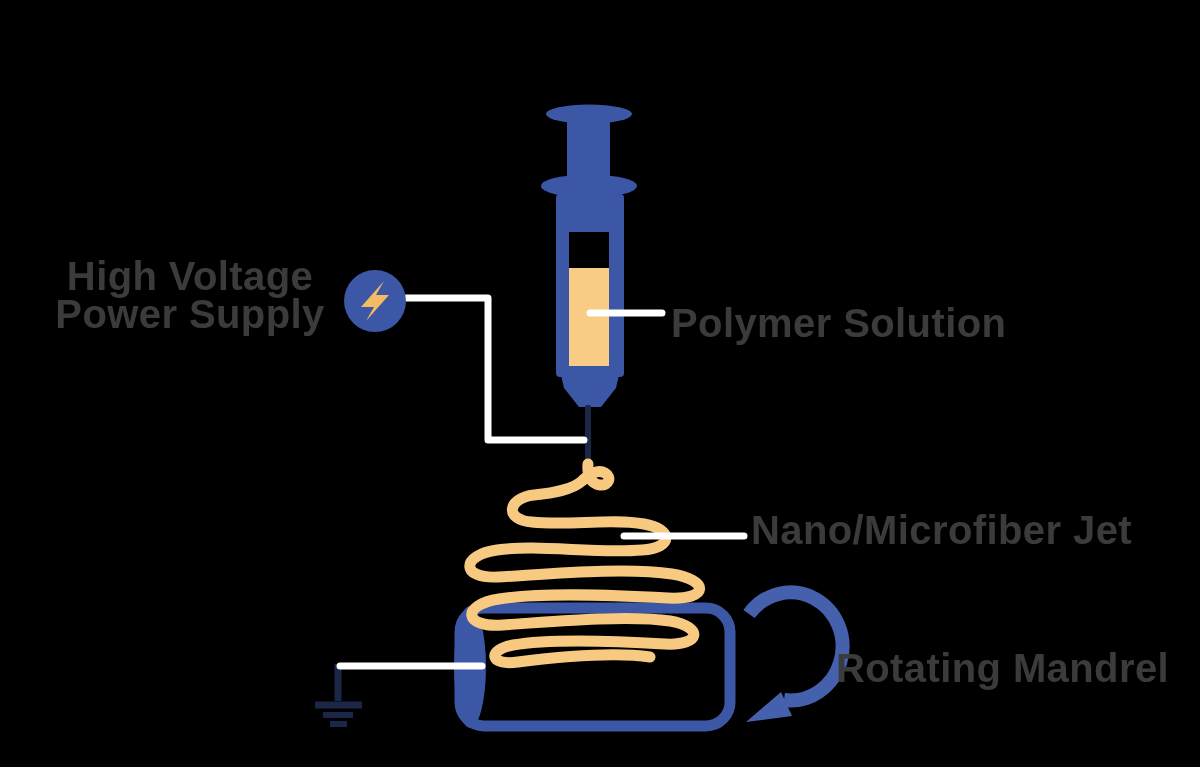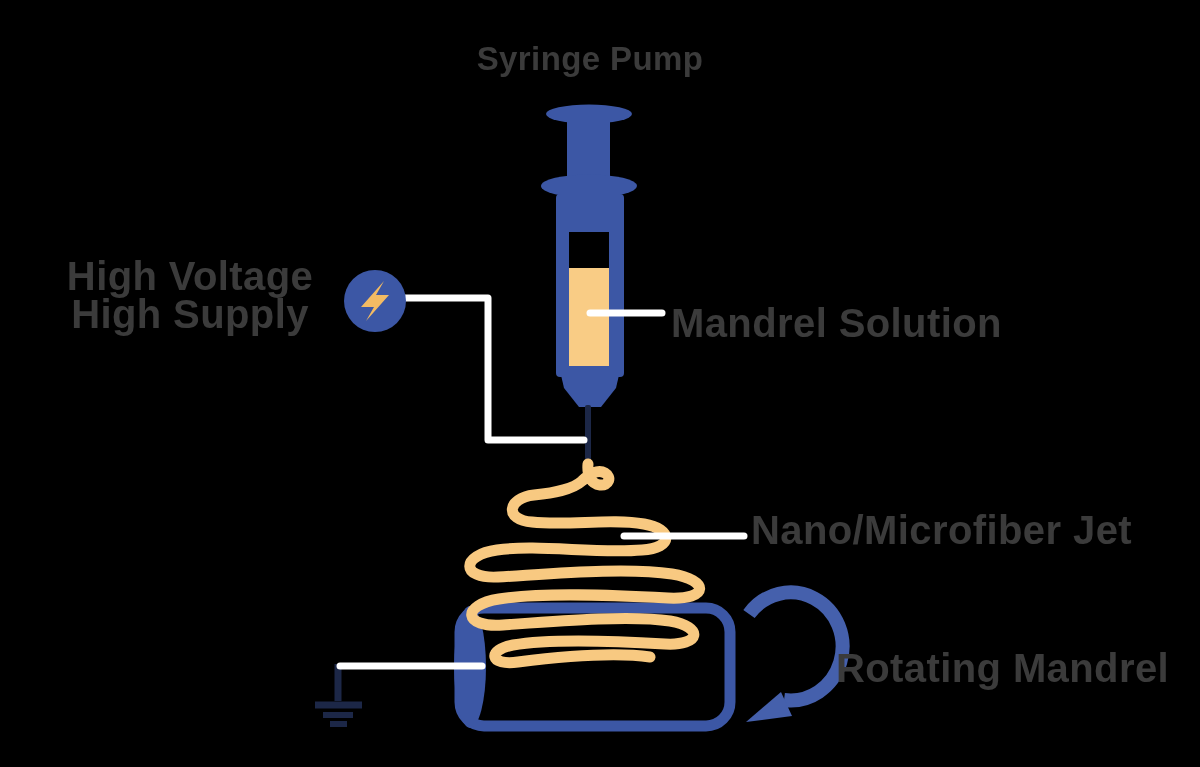--- a/index.html
+++ b/index.html
@@ -102,26 +102,25 @@
       <path d="M315 705 H362" stroke="#1C2747" stroke-width="7" fill="none"></path>
       <path d="M323 715 H353" stroke="#1C2747" stroke-width="6" fill="none"></path>
       <path d="M330 724 H347" stroke="#1C2747" stroke-width="6" fill="none"></path>
     </g>
 
     <path d="M590 313 H662" stroke="#FFFFFF" stroke-width="7" stroke-linecap="round" fill="none"></path>
     <path d="M624 536 H744" stroke="#FFFFFF" stroke-width="7" stroke-linecap="round" fill="none"></path>
     <path d="M340 666 H482" stroke="#FFFFFF" stroke-width="7" stroke-linecap="round" fill="none"></path>
   </svg>
 
-  <div class="lbl lbl-title">Syringe Pump</div>
 
   <div class="lbl lbl-hv">
     <div>High Voltage</div>
-    <div>High Supply</div>
+    <div>Power Supply</div>
   </div>
 
-  <div class="lbl lbl-polymer">Mandrel Solution</div>
+  <div class="lbl lbl-polymer">Polymer Solution</div>
 
   <div class="lbl lbl-jet">Nano/Microfiber Jet</div>
 
   <div class="lbl lbl-mandrel">Rotating Mandrel</div>
 
 </div>
 
 </body></html>

